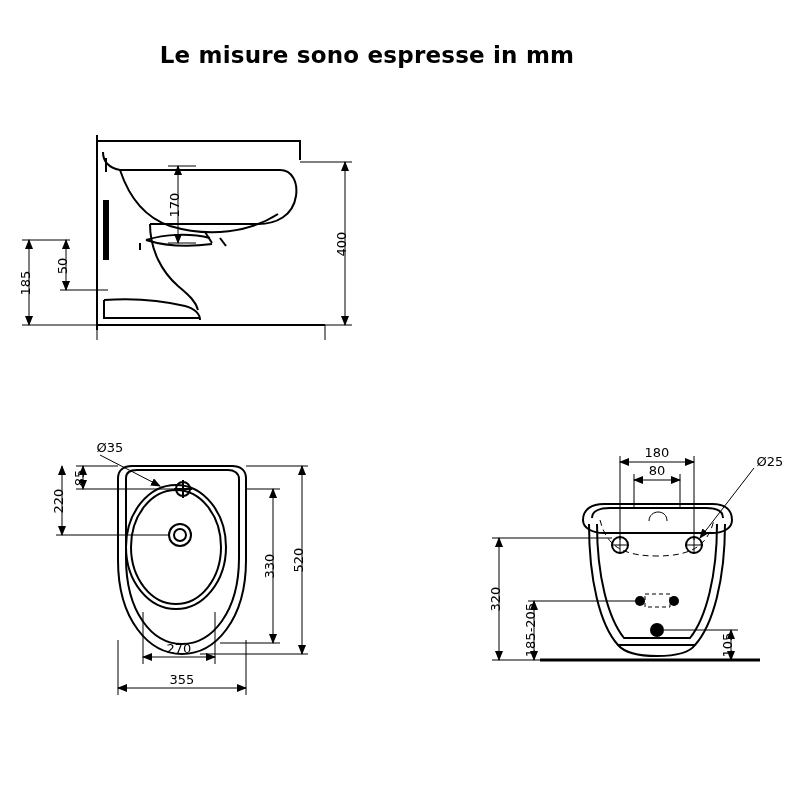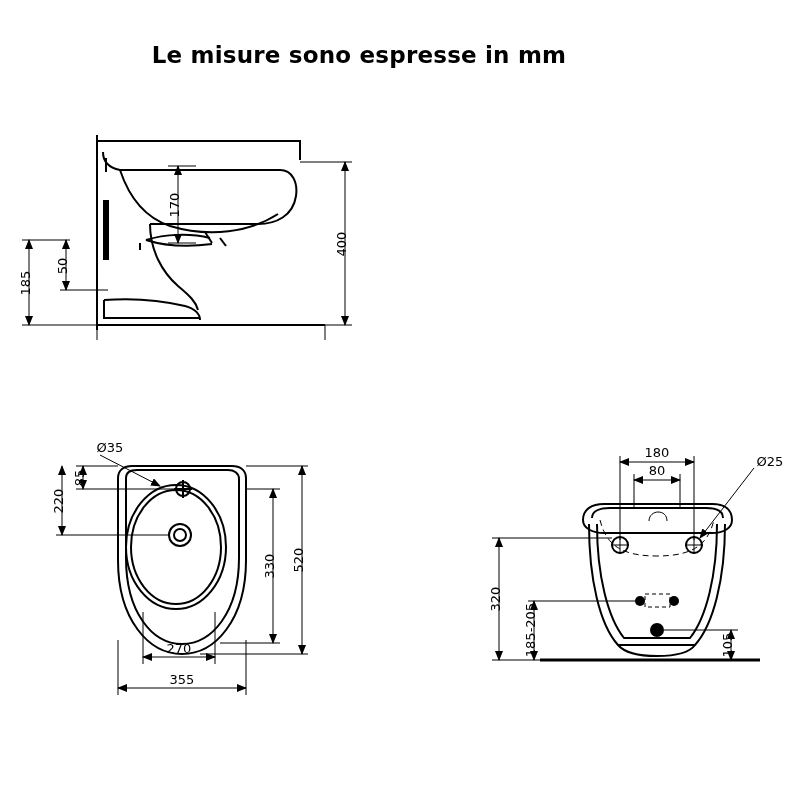--- a/index.html
+++ b/index.html
@@ -15,21 +15,21 @@
     overflow: hidden;
   }
   #canvas {
     position: relative;
     width: 800px;
     height: 800px;
   }
   .title {
     position: absolute;
     top: 42px;
-    left: 8px;
+    left: 16px;
     width: 702px;
     text-align: center;
     font-family: "DejaVu Sans", sans-serif;
     font-size: 23px;
     font-weight: bold;
     letter-spacing: 0.2px;
   }
   svg.drawing {
     position: absolute;
     top: 0;

